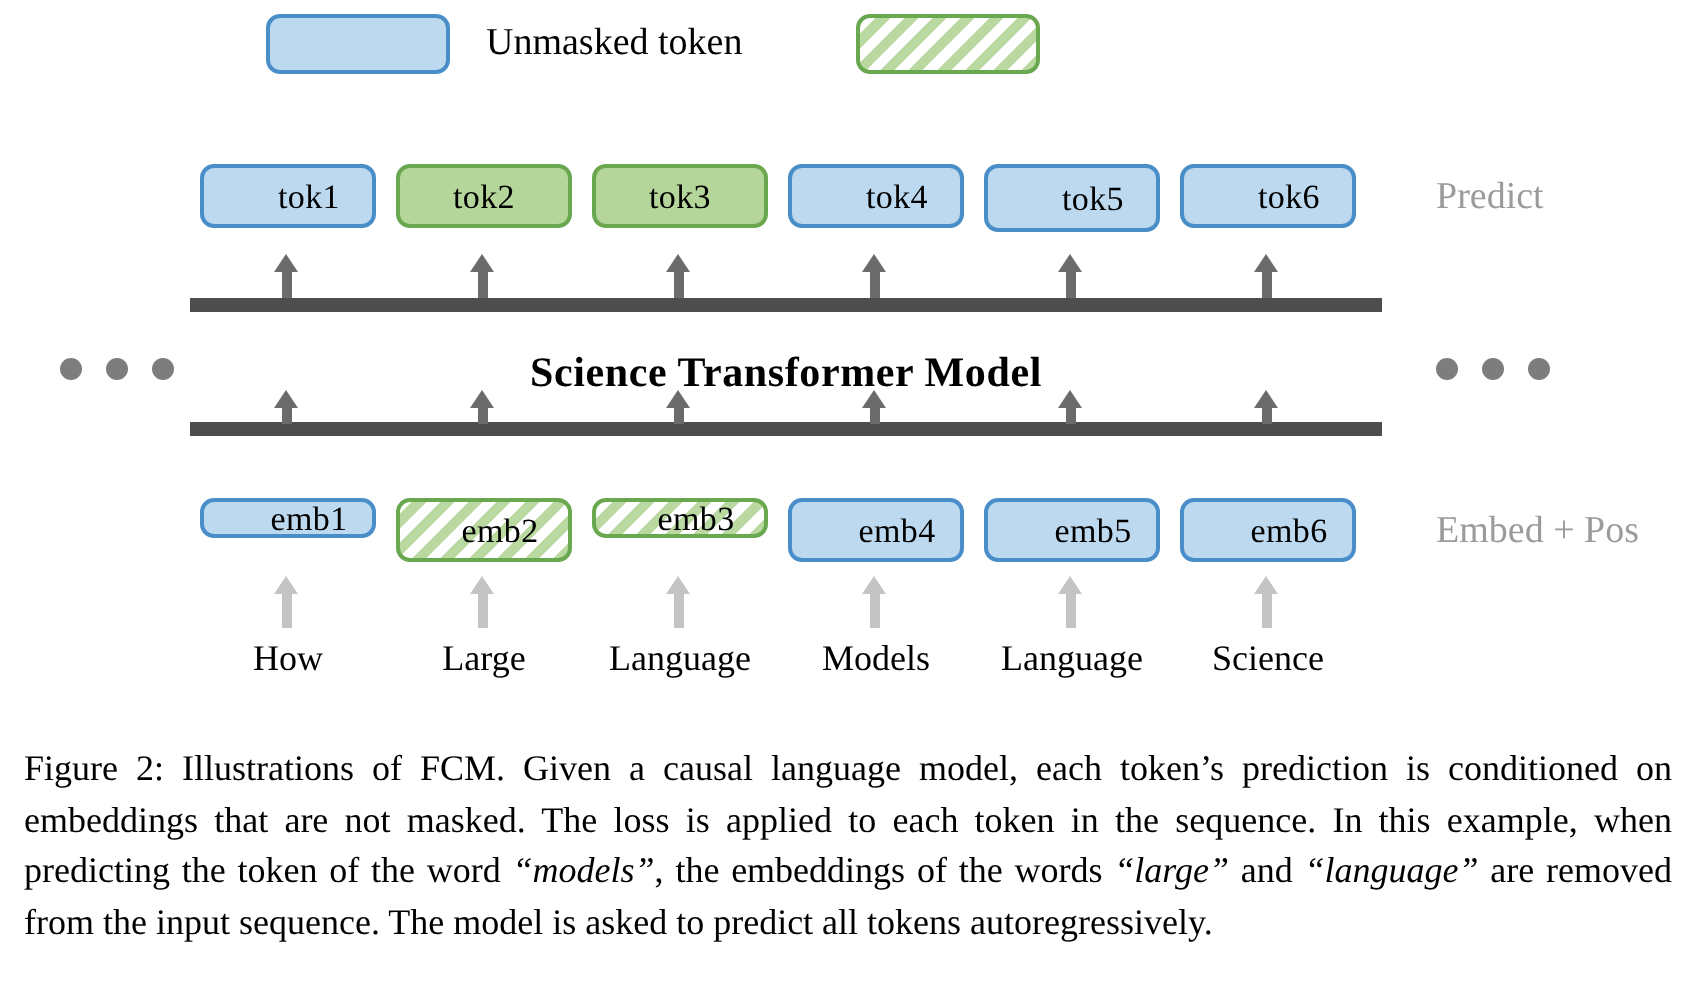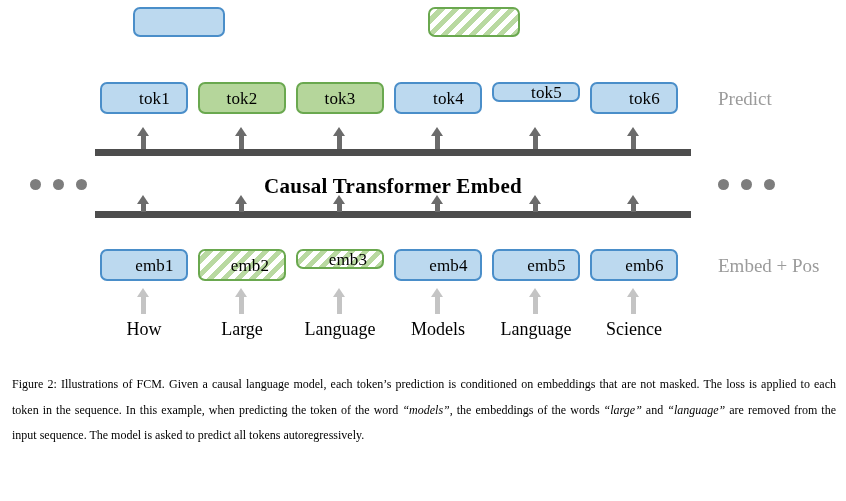--- a/index.html
+++ b/index.html
@@ -162,48 +162,49 @@
     white-space: nowrap;
     transform: translateX(-50%);
   }
 
   
   #caption {
     position: absolute;
     left: 12px;
     top: 372px;
     width: 824px;
-    font-size: 12px;
+    font-size: 18px;
     line-height: 25.5px;
     text-align: justify;
     text-justify: inter-word;
   }
   #caption i { font-style: italic; }
 </style>
 </head>
 <body>
 
 <div id="legend-row">
   <div class="legend-swatch blue" style="left:133px"></div>
+  <div class="legend-text" style="left:243px">Unmasked token</div>
   <div class="legend-swatch hatch" style="left:428px"></div>
 </div>
 
 <div class="box blue" style="left:100px;top:82px;width:88px;height:32px">
     <span class="lbl">tok1</span>
   </div>
 <div class="box green" style="left:198px;top:82px;width:88px;height:32px">
     <span class="lbl">tok2</span>
   </div>
 <div class="box green" style="left:296px;top:82px;width:88px;height:32px">
     <span class="lbl">tok3</span>
   </div>
 <div class="box blue" style="left:394px;top:82px;width:88px;height:32px">
     <span class="lbl">tok4</span>
   </div>
-<div class="box blue" style="left:492px;top:82px;width:88px;height:20px">
+<div class="box blue" style="left:492px;top:82px;width:88px;height:34px">
     <span class="lbl">tok5</span>
   </div>
 <div class="box blue" style="left:590px;top:82px;width:88px;height:32px">
     <span class="lbl">tok6</span>
   </div>
 
 <div class="side-label" style="left:718px;top:88px">Predict</div>
 
 <div class="arrow dark" style="left:137px;top:127px;height:23px">
     <div class="head"></div>
@@ -225,21 +226,21 @@
     <div class="head"></div>
     <div class="shaft" style="top:8px;height:15px"></div>
   </div>
 <div class="arrow dark" style="left:627px;top:127px;height:23px">
     <div class="head"></div>
     <div class="shaft" style="top:8px;height:15px"></div>
   </div>
 
 <div class="bar" style="top:149px"></div>
 
-<div id="model-title">Causal Transformer Embed</div>
+<div id="model-title">Science Transformer Model</div>
 
 <div class="bar" style="top:211px"></div>
 
 <div class="arrow dark" style="left:137px;top:195px;height:17px">
     <div class="head"></div>
     <div class="shaft" style="top:8px;height:9px"></div>
   </div>
 <div class="arrow dark" style="left:235px;top:195px;height:17px">
     <div class="head"></div>
     <div class="shaft" style="top:8px;height:9px"></div>
@@ -254,21 +255,21 @@
   </div>
 <div class="arrow dark" style="left:529px;top:195px;height:17px">
     <div class="head"></div>
     <div class="shaft" style="top:8px;height:9px"></div>
   </div>
 <div class="arrow dark" style="left:627px;top:195px;height:17px">
     <div class="head"></div>
     <div class="shaft" style="top:8px;height:9px"></div>
   </div>
 
-<div class="box blue" style="left:100px;top:249px;width:88px;height:32px">
+<div class="box blue" style="left:100px;top:249px;width:88px;height:20px">
     <span class="lbl">emb1</span>
   </div>
 <div class="box hatch" style="left:198px;top:249px;width:88px;height:32px">
     <span class="lbl">emb2</span>
   </div>
 <div class="box hatch" style="left:296px;top:249px;width:88px;height:20px">
     <span class="lbl">emb3</span>
   </div>
 <div class="box blue" style="left:394px;top:249px;width:88px;height:32px">
     <span class="lbl">emb4</span>

